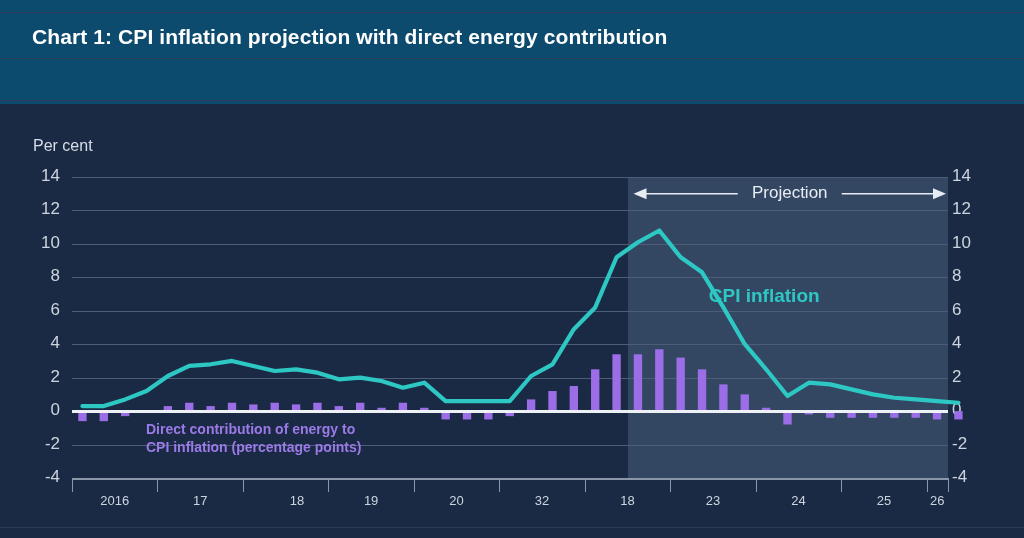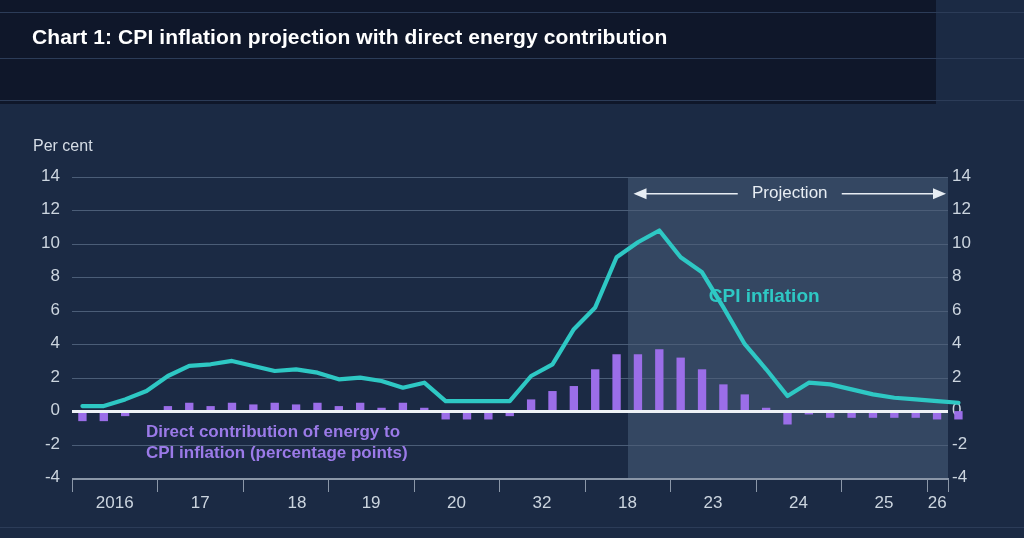--- a/index.html
+++ b/index.html
@@ -5,21 +5,21 @@
   html,body{margin:0;padding:0;}
   body{
     width:1024px;height:538px;
     background:#1b2a44;
     font-family:"Liberation Sans", sans-serif;
     overflow:hidden;
   }
   #root{position:relative;width:1024px;height:538px;background:#1b2a44;}
 
   
-  .hdr{position:absolute;left:0;top:0;width:936px;height:104px;background:#0f172a;}
+  .hdr{position:absolute;left:0;top:0;width:1024px;height:104px;background:#0c4a6e;}
   .hdr-rule{position:absolute;left:0;width:1024px;height:1px;background:#2c3c58;}
   .title{
     position:absolute;left:32px;top:25px;
     font-size:21px;font-weight:bold;color:#ffffff;letter-spacing:.1px;
     white-space:nowrap;
   }
   .subtitle{
     position:absolute;left:32px;top:64px;
     font-size:19px;font-weight:normal;color:#f2f5f8;
     white-space:nowrap;
@@ -43,33 +43,33 @@
     position:absolute;font-size:17px;color:#ccd5df;
     width:34px;text-align:right;white-space:nowrap;
   }
   .tick-left{left:26px;}
   .tick-right{left:952px;text-align:left;}
 
   
   .xaxis-line{position:absolute;left:72px;top:374px;width:876px;height:2px;background:#8b97a8;}
   .xtick{position:absolute;top:374px;width:1px;height:14px;background:#8b97a8;}
   .xlab{
-    position:absolute;top:389px;font-size:17px;color:#ccd5df;
+    position:absolute;top:389px;font-size:13px;color:#ccd5df;
     text-align:center;white-space:nowrap;transform:translateX(-50%);
   }
 
   
   .series{position:absolute;left:0;top:0;width:876px;height:301px;overflow:visible;}
 
   
   .ann-cpi{
     position:absolute;font-size:19px;font-weight:bold;color:#2ec8c4;white-space:nowrap;
   }
   .ann-energy{
-    position:absolute;font-size:17px;font-weight:bold;color:#9b7ae8;
+    position:absolute;font-size:14px;font-weight:bold;color:#9b7ae8;
     line-height:1.26;white-space:nowrap;
   }
   .proj-text{
     position:absolute;font-size:17px;color:#e7edf3;white-space:nowrap;
     transform:translateX(-50%);
   }
   .footer-rule{position:absolute;left:0;top:527px;width:1024px;height:1px;background:#2c3c58;}
 </style>
 </head>
 <body>

